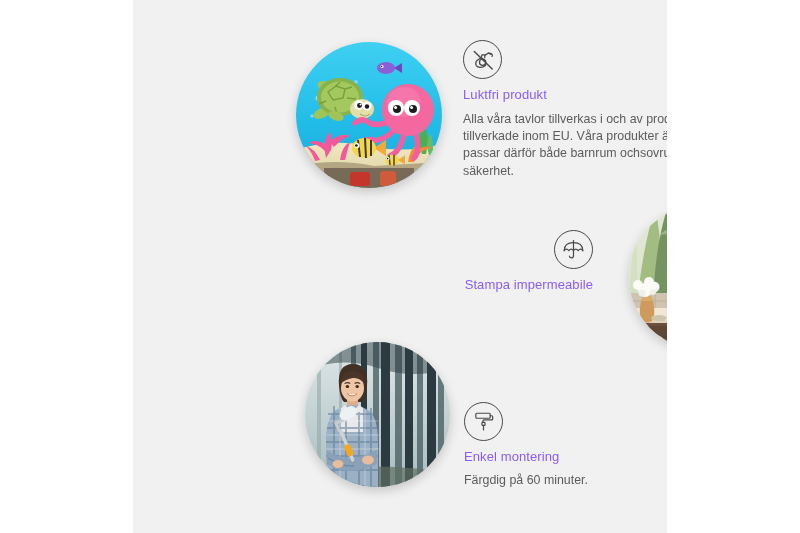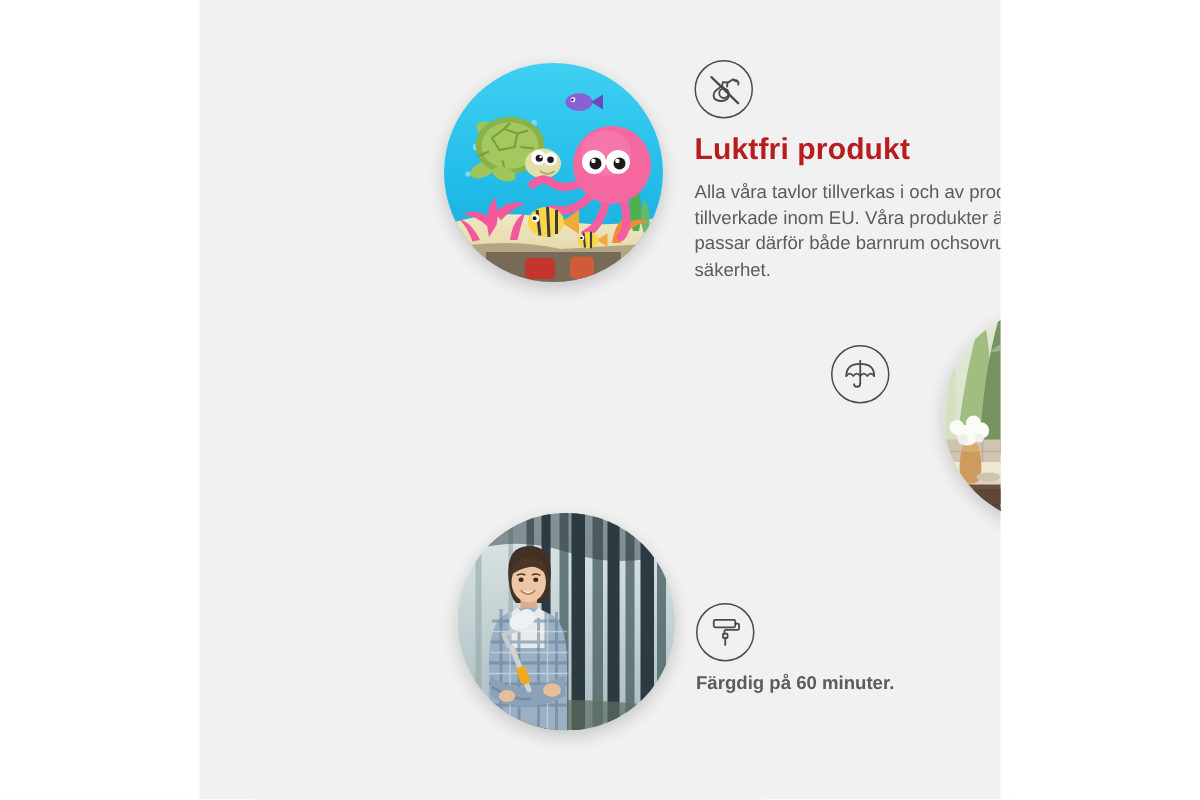--- a/index.html
+++ b/index.html
@@ -48,23 +48,23 @@
     border-radius: 50%;
     border: 1.4px solid #4a4a4a;
     box-sizing: border-box;
     display: flex;
     align-items: center;
     justify-content: center;
   }
   .icon-badge svg { display: block; }
 
   .f-title {
-    font-size: 20px;
-    font-weight: bold;
-    color: #b91c1c;
+    font-size: 13px;
+    font-weight: normal;
+    color: #8b5cf6;
     letter-spacing: .1px;
     margin: 0;
     line-height: 1.3;
   }
   .f-body {
     font-size: 12.4px;
     color: #5c5c5c;
     line-height: 17.2px;
     margin: 0;
   }
@@ -88,21 +88,21 @@
   #photo-2 { left: 496px; top: 205px; width: 144px; height: 144px; }
   #feature-2 { left: 160px; top: 230px; width: 300px; text-align: right; }
   #feature-2 .icon-wrap { display: flex; justify-content: flex-end; }
   #feature-2 .f-title { margin-top: 8px; }
   #feature-2 .f-body { margin-top: 6px; }
 
   
   #photo-3 { left: 172px; top: 342px; width: 145px; height: 145px; }
   #feature-3 { left: 331px; top: 402px; width: 300px; }
   #feature-3 .f-title { margin-top: 8px; }
-  #feature-3 .f-body { margin-top: 6px; font-weight: bold; }
+  #feature-3 .f-body { margin-top: 6px; }
 </style>
 </head>
 <body>
 
 <div class="canvas">
   <div class="panel">
 
     <div class="photo" id="photo-1">
       <svg width="146" height="146" viewBox="0 0 146 146">
         <defs>
@@ -317,20 +317,21 @@
         <div class="icon-badge">
           <svg width="23" height="23" viewBox="0 0 24 24" fill="none" stroke="#4a4a4a" stroke-width="1.25" stroke-linecap="round" stroke-linejoin="round">
             <path d="M2.3 13.2 q 0 -8.4 9.7 -8.4 q 9.7 0 9.7 8.4"></path>
             <path d="M2.3 13.2 q 2.4 -3.2 4.85 0 q 2.45 -3.2 4.85 0 q 2.4 -3.2 4.85 0 q 2.45 -3.2 4.85 0"></path>
             <line x1="12" y1="4.8" x2="12" y2="18.4"></line>
             <path d="M12 18.4 q 0 2.3 -2.3 2.3 q -2 0 -2 -1.8"></path>
             <line x1="12" y1="2.6" x2="12" y2="4.8"></line>
           </svg>
         </div>
       </div>
+      <p class="f-title">Stampa impermeabile</p>
     </div>
 
     <div class="photo" id="photo-3">
       <svg width="145" height="145" viewBox="0 0 145 145">
         <defs>
           <linearGradient id="mist" x1="0" y1="0" x2="0" y2="1">
             <stop offset="0%" stop-color="#dfe7e9"></stop>
             <stop offset="50%" stop-color="#c4d2d4"></stop>
             <stop offset="100%" stop-color="#a8bcbd"></stop>
           </linearGradient>
@@ -430,17 +431,18 @@
       <div class="icon-wrap">
         <div class="icon-badge">
           <svg width="23" height="23" viewBox="0 0 24 24" fill="none" stroke="#4a4a4a" stroke-width="1.25" stroke-linecap="round" stroke-linejoin="round">
             <rect x="4" y="3.4" width="15" height="5.2" rx="1.1"></rect>
             <path d="M19 6 h1.6 a1 1 0 0 1 1 1 v2.4 a1 1 0 0 1 -1 1 h-8.2 a1 1 0 0 0 -1 1 v1.6"></path>
             <rect x="10.4" y="13" width="3.2" height="3" rx=".7"></rect>
             <line x1="12" y1="16" x2="12" y2="20.8"></line>
           </svg>
         </div>
       </div>
+      <p class="f-title">Enkel montering</p>
       <p class="f-body">Färgdig på 60 minuter.</p>
     </div>
 
   </div>
 </div>
 
 </body></html>

